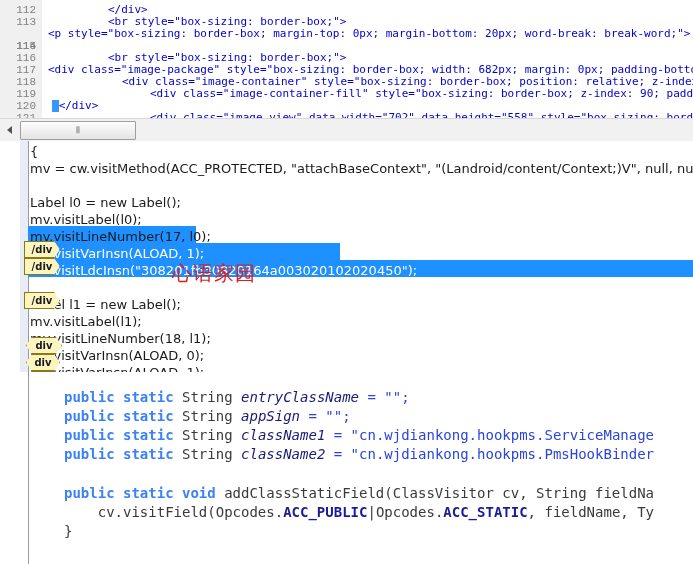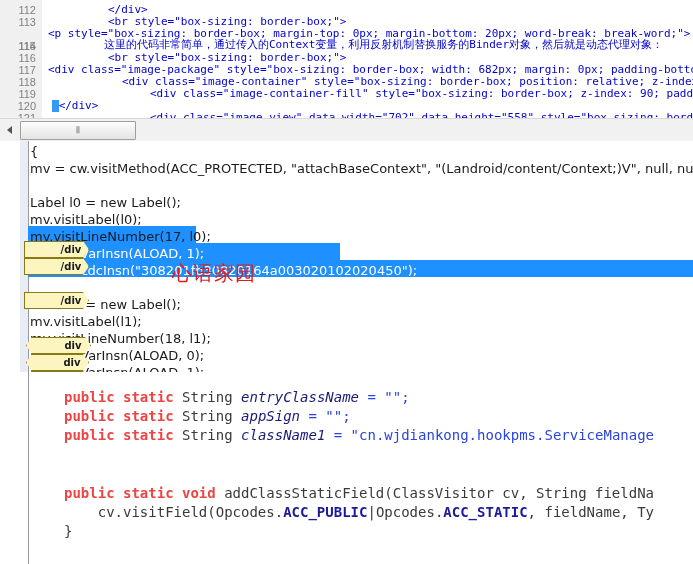--- a/index.html
+++ b/index.html
@@ -7,21 +7,21 @@
     width:693px;height:564px;overflow:hidden;position:relative;
     font-family:"Liberation Sans", sans-serif;
     -webkit-font-smoothing:none;
   }
 
   
   #top-panel{position:absolute;left:0;top:0;width:693px;height:118px;background:#ffffff;overflow:hidden;}
   #top-gutter{position:absolute;left:0;top:0;width:42px;height:118px;background:#f0f0f0;}
   .tln{
     position:absolute;left:0;width:36px;text-align:right;
-    font-family:Liberation Sans, sans-serif;
+    font-family:Liberation Mono, monospace;
     font-size:11px;color:#808080;line-height:12px;
   }
   .tcode{
     position:absolute;left:44px;white-space:pre;
     font-family:"DejaVu Sans Mono","Liberation Mono",monospace;
     font-size:11px;line-height:12px;color:#0000cc;
   }
   .selblk{display:inline-block;background:#3399ff;color:#ffffff;}
 
   
@@ -62,35 +62,35 @@
 
   
   #bot-panel{position:absolute;left:0;top:372px;width:693px;height:192px;background:#ffffff;overflow:hidden;}
   #bot-left-white{position:absolute;left:0;top:0;width:20px;height:192px;background:#ffffff;}
   #bot-gutter{position:absolute;left:20px;top:0;width:8px;height:192px;background:#ffffff;border-right:1px solid #9a9a9a;}
   .bline{
     position:absolute;left:34px;white-space:pre;
     font-family:"DejaVu Sans Mono","Liberation Mono",monospace;
     font-size:14px;line-height:19px;color:#3a3a3a;
   }
-  .bline .kw{color:#ef4444;font-weight:bold;}
+  .bline .kw{color:#3b82f6;font-weight:bold;}
   .bline .fld{color:#1a1a7a;font-style:italic;}
   .bline .str{color:#2a44dd;}
   .bline .op{color:#1a1a9a;font-weight:bold;}
   .bline .pl{color:#3a3a3a;}
 
   
   .divtag{
     position:absolute;height:15px;
     display:flex;align-items:center;justify-content:center;
     background:#fdf5c0;
     border:1px solid #8a7a16;
     clip-path:polygon(6px 0, 100% 0, 100% 100%, 6px 100%, 0 50%);
     font-family:"DejaVu Sans","Liberation Sans",sans-serif;
-    font-size:10px;color:#1a1a1a;font-weight:bold;line-height:10px;padding-left:29px;
+    font-size:10px;color:#1a1a1a;font-weight:bold;line-height:10px;
   }
   .divtag.r{ clip-path:polygon(0 0, calc(100% - 6px) 0, 100% 50%, calc(100% - 6px) 100%, 0 100%); }
   .divtag.both{ clip-path:polygon(6px 0, calc(100% - 6px) 0, 100% 50%, calc(100% - 6px) 100%, 6px 100%, 0 50%); }
 
   
   #watermark{
     position:absolute;left:172px;top:258px;width:360px;height:34px;
     pointer-events:none;
   }
   #watermark .wm-cjk{
@@ -119,21 +119,20 @@
   <div class="tln" style="top:52px">116</div>
   <div class="tln" style="top:64px">117</div>
   <div class="tln" style="top:76px">118</div>
   <div class="tln" style="top:88px">119</div>
   <div class="tln" style="top:100px">120</div>
   <div class="tln" style="top:112px">121</div>
 
   <div class="tcode" style="top:4px;left:108px">&lt;/div&gt;</div>
   <div class="tcode" style="top:16px;left:108px">&lt;br style="box-sizing: border-box;"&gt;</div>
   <div class="tcode" style="top:28px;left:48px">&lt;p style="box-sizing: border-box; margin-top: 0px; margin-bottom: 20px; word-break: break-word;"&gt;</div>
-  <div class="tcode cn" style="top:39px;left:104px">这里的代码非常简单，通过传入的Context变量，利用反射机制替换服务的Binder对象，然后就是动态代理对象：</div>
   <div class="tcode" style="top:52px;left:108px">&lt;br style="box-sizing: border-box;"&gt;</div>
   <div class="tcode" style="top:64px;left:48px">&lt;div class="image-package" style="box-sizing: border-box; width: 682px; margin: 0px; padding-bottom: 25px; t</div>
   <div class="tcode" style="top:76px;left:122px">&lt;div class="image-container" style="box-sizing: border-box; position: relative; z-index: 95; b</div>
   <div class="tcode" style="top:88px;left:150px">&lt;div class="image-container-fill" style="box-sizing: border-box; z-index: 90; padding-bott</div>
   <div class="tcode" style="top:100px;left:52px"><span class="selblk">&nbsp;</span><span>&lt;/div&gt;</span></div>
   <div class="tcode" style="top:112px;left:150px">&lt;div class="image-view" data-width="702" data-height="558" style="box-sizing: border-box;</div>
 </div>
 
 <div id="hscroll">
   <div id="hscroll-left-arrow">
@@ -182,20 +181,21 @@
 <div id="bot-panel">
   <div id="bot-left-white"></div>
   <div id="bot-gutter"></div>
 
   <div class="bline" style="top:16px;left:64px"><span class="kw">public static</span><span class="pl"> </span><span class="pl">String</span><span class="pl"> </span><span class="fld">entryClassName</span><span class="str"> = "";</span></div>
 
   <div class="bline" style="top:35px;left:64px"><span class="kw">public static</span><span class="pl"> </span><span class="pl">String</span><span class="pl"> </span><span class="fld">appSign</span><span class="str"> = "";</span></div>
 
   <div class="bline" style="top:54px;left:64px"><span class="kw">public static</span><span class="pl"> </span><span class="pl">String</span><span class="pl"> </span><span class="fld">className1</span><span class="str"> = "cn.wjdiankong.hookpms.ServiceManage</span></div>
 
+  <div class="bline" style="top:73px;left:64px"><span class="kw">public static</span><span class="pl"> </span><span class="pl">String</span><span class="pl"> </span><span class="fld">className2</span><span class="str"> = "cn.wjdiankong.hookpms.PmsHookBinder</span></div>
 
   <div class="bline" style="top:92px;left:64px"></div>
 
   <div class="bline" style="top:112px;left:64px"><span class="kw">public static void</span><span class="pl"> addClassStaticField(ClassVisitor cv, String fieldNa</span></div>
 
   <div class="bline" style="top:131px;left:64px"><span class="pl">    cv.visitField(Opcodes.</span><span class="op">ACC_PUBLIC</span><span class="pl">|Opcodes.</span><span class="op">ACC_STATIC</span><span class="pl">, fieldName, Ty</span></div>
 
   <div class="bline" style="top:150px;left:64px">}</div>
 </div>
 

